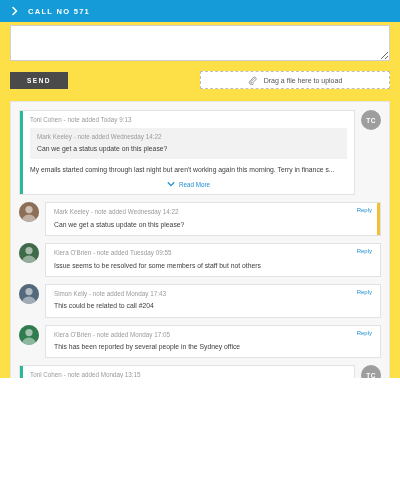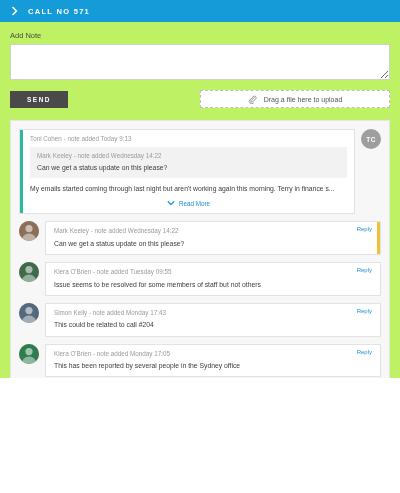--- a/index.html
+++ b/index.html
@@ -6,21 +6,21 @@
   html, body {
     margin: 0; padding: 0;
     width: 400px; height: 493px;
     background: #ffffff;
     font-family: "Liberation Sans", sans-serif;
   }
   .app {
     width: 400px; height: 378px;
     position: relative;
     overflow: hidden;
-    background: #bef264;
+    background: #fde047;
   }
 
   
   .acc-bar {
     background: #159BD7;
     height: 22px;
     display: flex;
     align-items: center;
     padding-left: 10px;
     margin-bottom: 3px;
@@ -204,21 +204,20 @@
       <svg viewBox="0 0 10 10" width="10" height="10">
           <path d="M3 1.5 L6.5 5 L3 8.5" fill="none" stroke="#ffffff" stroke-width="1.6" stroke-linecap="round" stroke-linejoin="round"></path>
         </svg>
     </span>
     <span class="acc-label">CALL NO 571</span>
   </div>
 
 
   <div class="body-wrap">
 
-    <div class="field-label">Add Note</div>
     <textarea class="note-textarea" placeholder="" style=""></textarea>
 
     <div class="toolbar">
       <div class="send-btn">SEND</div>
       <div class="dropzone">
         <span>
           <svg class="clip-icon" viewBox="0 0 12 12">
               <path d="M8.4 3.2 L4.3 7.3 a1.3 1.3 0 0 0 1.9 1.9 l4.1-4.1 a2.2 2.2 0 0 0-3.1-3.1 L2.8 6.4 a3.1 3.1 0 0 0 4.4 4.4" fill="none" stroke="#666" stroke-width="0.9" stroke-linecap="round"></path>
             </svg>
         </span>

